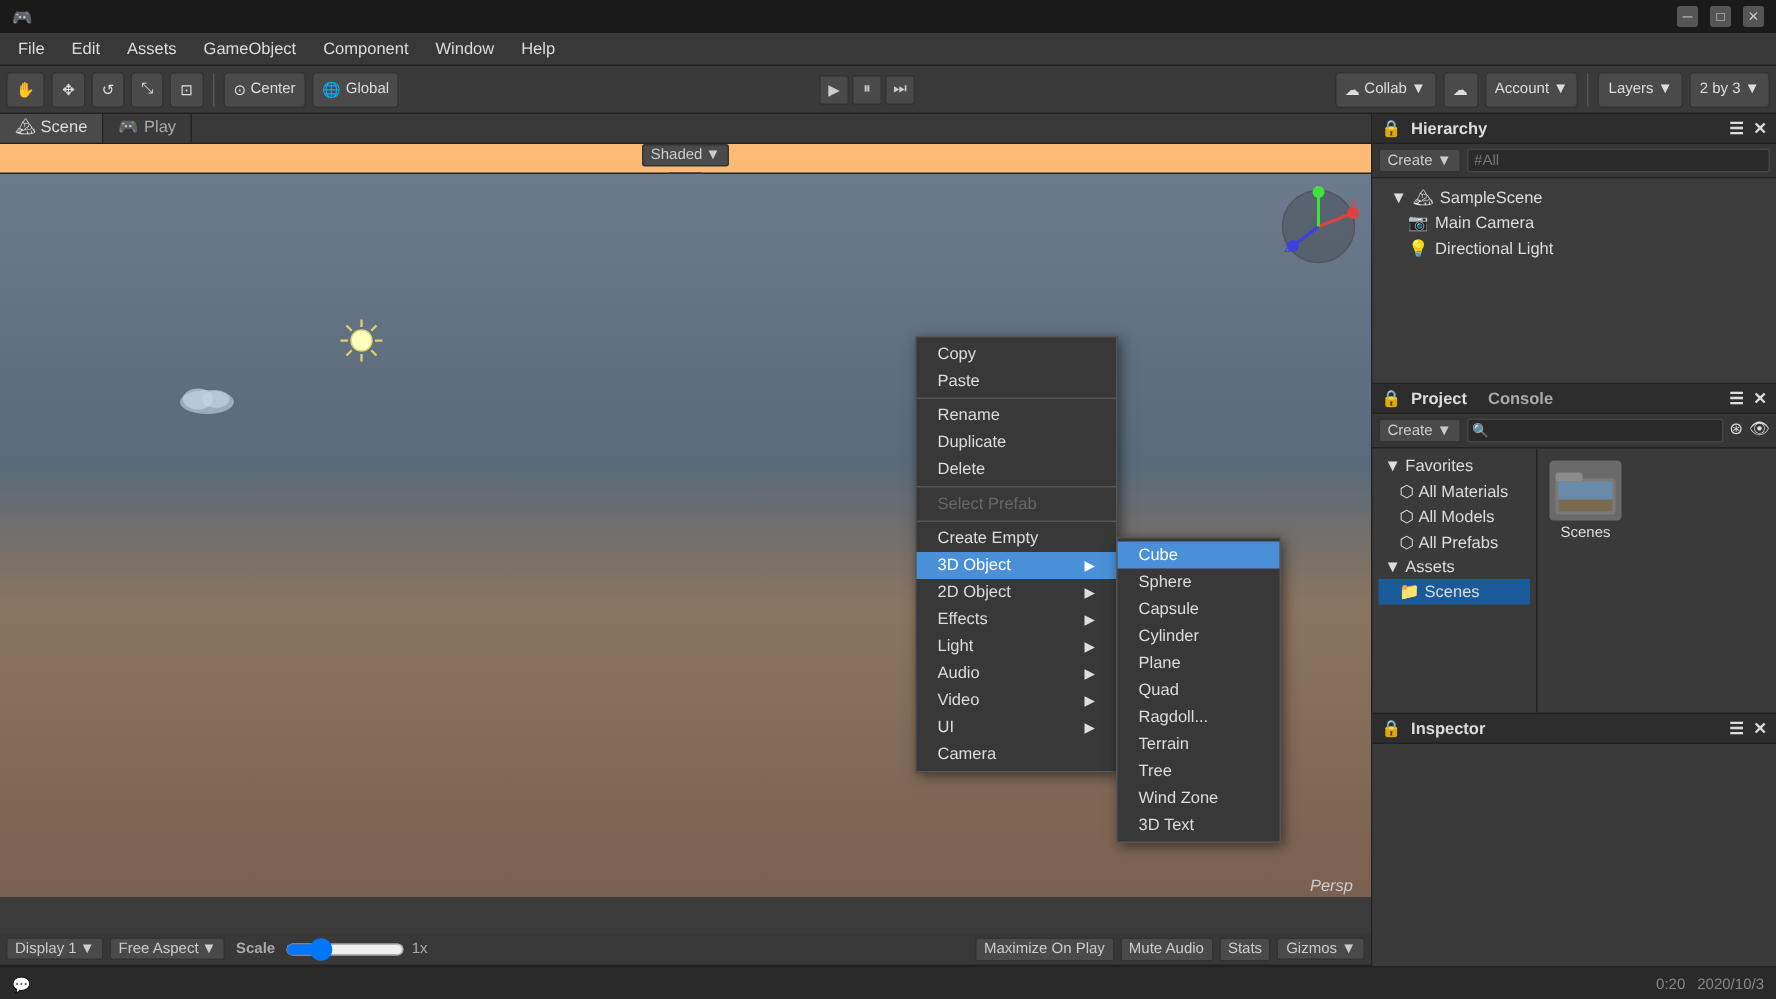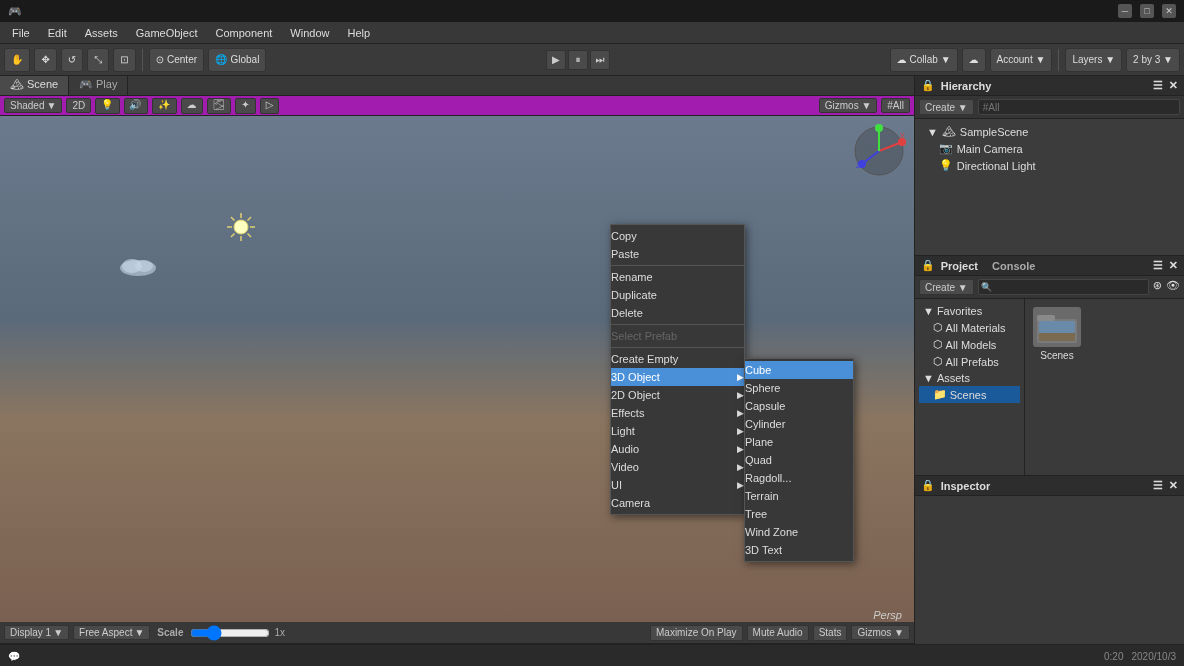--- a/index.html
+++ b/index.html
@@ -221,21 +221,21 @@
       left: 610px;
       width: 135px;
       background: #383838;
       border: 1px solid #555;
       box-shadow: 2px 2px 8px rgba(0,0,0,0.5);
       z-index: 101;
       pointer-events: all;
       padding: 2px 0;
     }
     .ctx-item {
-      padding: 3px 0;
+      padding: 3px 14px;
       font-size: 11px;
       color: #ddd;
       cursor: pointer;
       display: flex;
       align-items: center;
       justify-content: space-between;
     }
     .ctx-item.active { background: #4a90d9; color: #fff; }
     .ctx-item.disabled { color: #666; cursor: default; }
     .ctx-separator { height: 1px; background: #555; margin: 2px 0; }
@@ -273,26 +273,27 @@
       font-size: 11px;
       cursor: pointer;
       color: #aaa;
       background: #3a3a3a;
       border-right: 1px solid #222;
     }
     .sg-tab.active { color: #ddd; background: #4a4a4a; }
 
     #scene-controls-bar {
       height: 20px;
-      background: #a21caf;
+      background: #fdba74;
       display: flex;
       align-items: center;
       padding: 0 4px;
       gap: 4px;
       border-bottom: 1px solid #222;
+      flex-direction: column;
     }
     .sc-btn {
       height: 16px;
       padding: 0 5px;
       background: #4a4a4a;
       border: 1px solid #333;
       border-radius: 2px;
       color: #ccc;
       font-size: 10px;
       cursor: pointer;
@@ -310,20 +311,21 @@
       cursor: pointer;
     }
     #game-controls-bar {
       height: 22px;
       background: #383838;
       display: flex;
       align-items: center;
       padding: 0 4px;
       gap: 4px;
       border-bottom: 1px solid #222;
+      margin-top: 24px;
     }
 
     .play-controls {
       display: flex;
       gap: 2px;
     }
     .play-control-btn {
       width: 20px;
       height: 20px;
       background: #4a4a4a;

